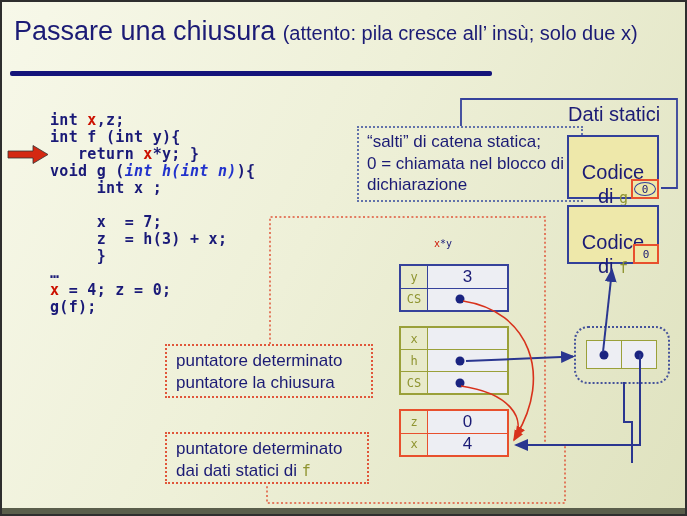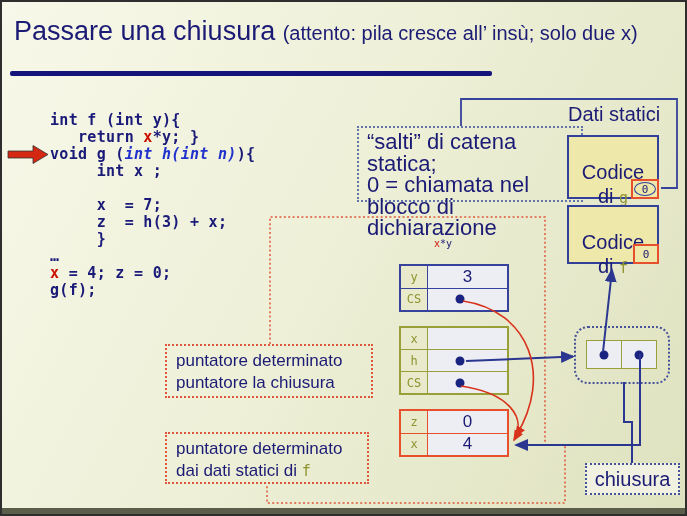--- a/index.html
+++ b/index.html
@@ -20,21 +20,21 @@
   .code{left:48px;top:110px;font-family:"DejaVu Sans Mono","Liberation Mono",monospace;
         font-weight:bold;font-size:15px;letter-spacing:.3px;line-height:17px;color:#1a1a78;}
   .code .code-line{white-space:pre;height:17px;}
   .tok-n{color:#1a1a78;}
   .tok-r{color:#cc1100;}
   .tok-b{color:#2233cc;font-style:italic;}
   
   .dotted-navy{border:2px dotted #6272aa;}
   .dotted-red{border:2px dotted #e0563a;}
   .salti{left:355px;top:124px;width:206px;height:66px;padding:3px 8px;
-         font-size:22px;line-height:21.5px;white-space:pre-line;overflow:visible;}
+         font-size:17px;line-height:21.5px;white-space:pre-line;overflow:visible;}
   .callout{font-size:17px;line-height:22px;padding:4px 9px;box-sizing:border-box;}
   .callout1{left:163px;top:342px;width:208px;height:54px;}
   .callout2{left:163px;top:430px;width:204px;height:52px;}
   .mono-olive{font-family:"DejaVu Sans Mono","Liberation Mono",monospace;color:#8f9430;font-size:15px;}
   
   .dati{left:566px;top:101px;font-size:20px;color:#1b1b75;}
   .codebox{width:92px;box-sizing:border-box;background:#eee8aa;border:2px solid #32409a;
            text-align:center;font-size:20px;color:#1b1b75;line-height:24px;padding-top:23px;}
   .codebox-g{left:565px;top:133px;height:64px;}
   .codebox-f{left:565px;top:203px;height:59px;}
@@ -81,20 +81,21 @@
 <body>
 
 <div class="slide">
 
   <div class="abs title">
     <span class="big">Passare una chiusura </span><span class="small">(attento: pila cresce all’ insù; solo due x)</span>
   </div>
   <div class="abs rule"></div>
 
   <div class="abs code" id="code-block">
+      <div class="code-line"><span class="tok-n">int </span><span class="tok-r">x</span><span class="tok-n">,z;</span></div>
       <div class="code-line"><span class="tok-n">int f (int y){</span></div>
       <div class="code-line"><span class="tok-n">   return </span><span class="tok-r">x</span><span class="tok-n">*y; }</span></div>
       <div class="code-line"><span class="tok-n">void g (</span><span class="tok-b">int h(int n)</span><span class="tok-n">){</span></div>
       <div class="code-line"><span class="tok-n">     int x ;</span></div>
       <div class="code-line"><span class="tok-n"></span></div>
       <div class="code-line"><span class="tok-n">     x  = 7;</span></div>
       <div class="code-line"><span class="tok-n">     z  = h(3) + x;</span></div>
       <div class="code-line"><span class="tok-n">     }</span></div>
       <div class="code-line"><span class="tok-n">…</span></div>
       <div class="code-line"><span class="tok-r">x</span><span class="tok-n"> = 4; z = 0;</span></div>
@@ -187,23 +188,20 @@
 
   <div class="abs callout callout1 dotted-red">
     <div>puntatore determinato</div>
     <div>puntatore la chiusura</div>
   </div>
   <div class="abs callout callout2 dotted-red">
     <div>puntatore determinato</div>
     <div><span>dai dati statici di </span><span class="mono-olive">f</span></div>
   </div>
 
-  <div class="abs chiusura">
-    <span>chiusura</span>
-  </div>
 
   <svg class="abs overlay" viewBox="0 0 687 516">
     <defs>
       <marker id="navyArr" markerWidth="8" markerHeight="8" refX="6" refY="3" orient="auto">
         <path d="M0,0 L7,3 L0,6 Z" fill="#2a3690"></path>
       </marker>
       <marker id="redArr" markerWidth="8" markerHeight="8" refX="6" refY="3" orient="auto">
         <path d="M0,0 L7,3 L0,6 Z" fill="#d8321c"></path>
       </marker>
     </defs>

